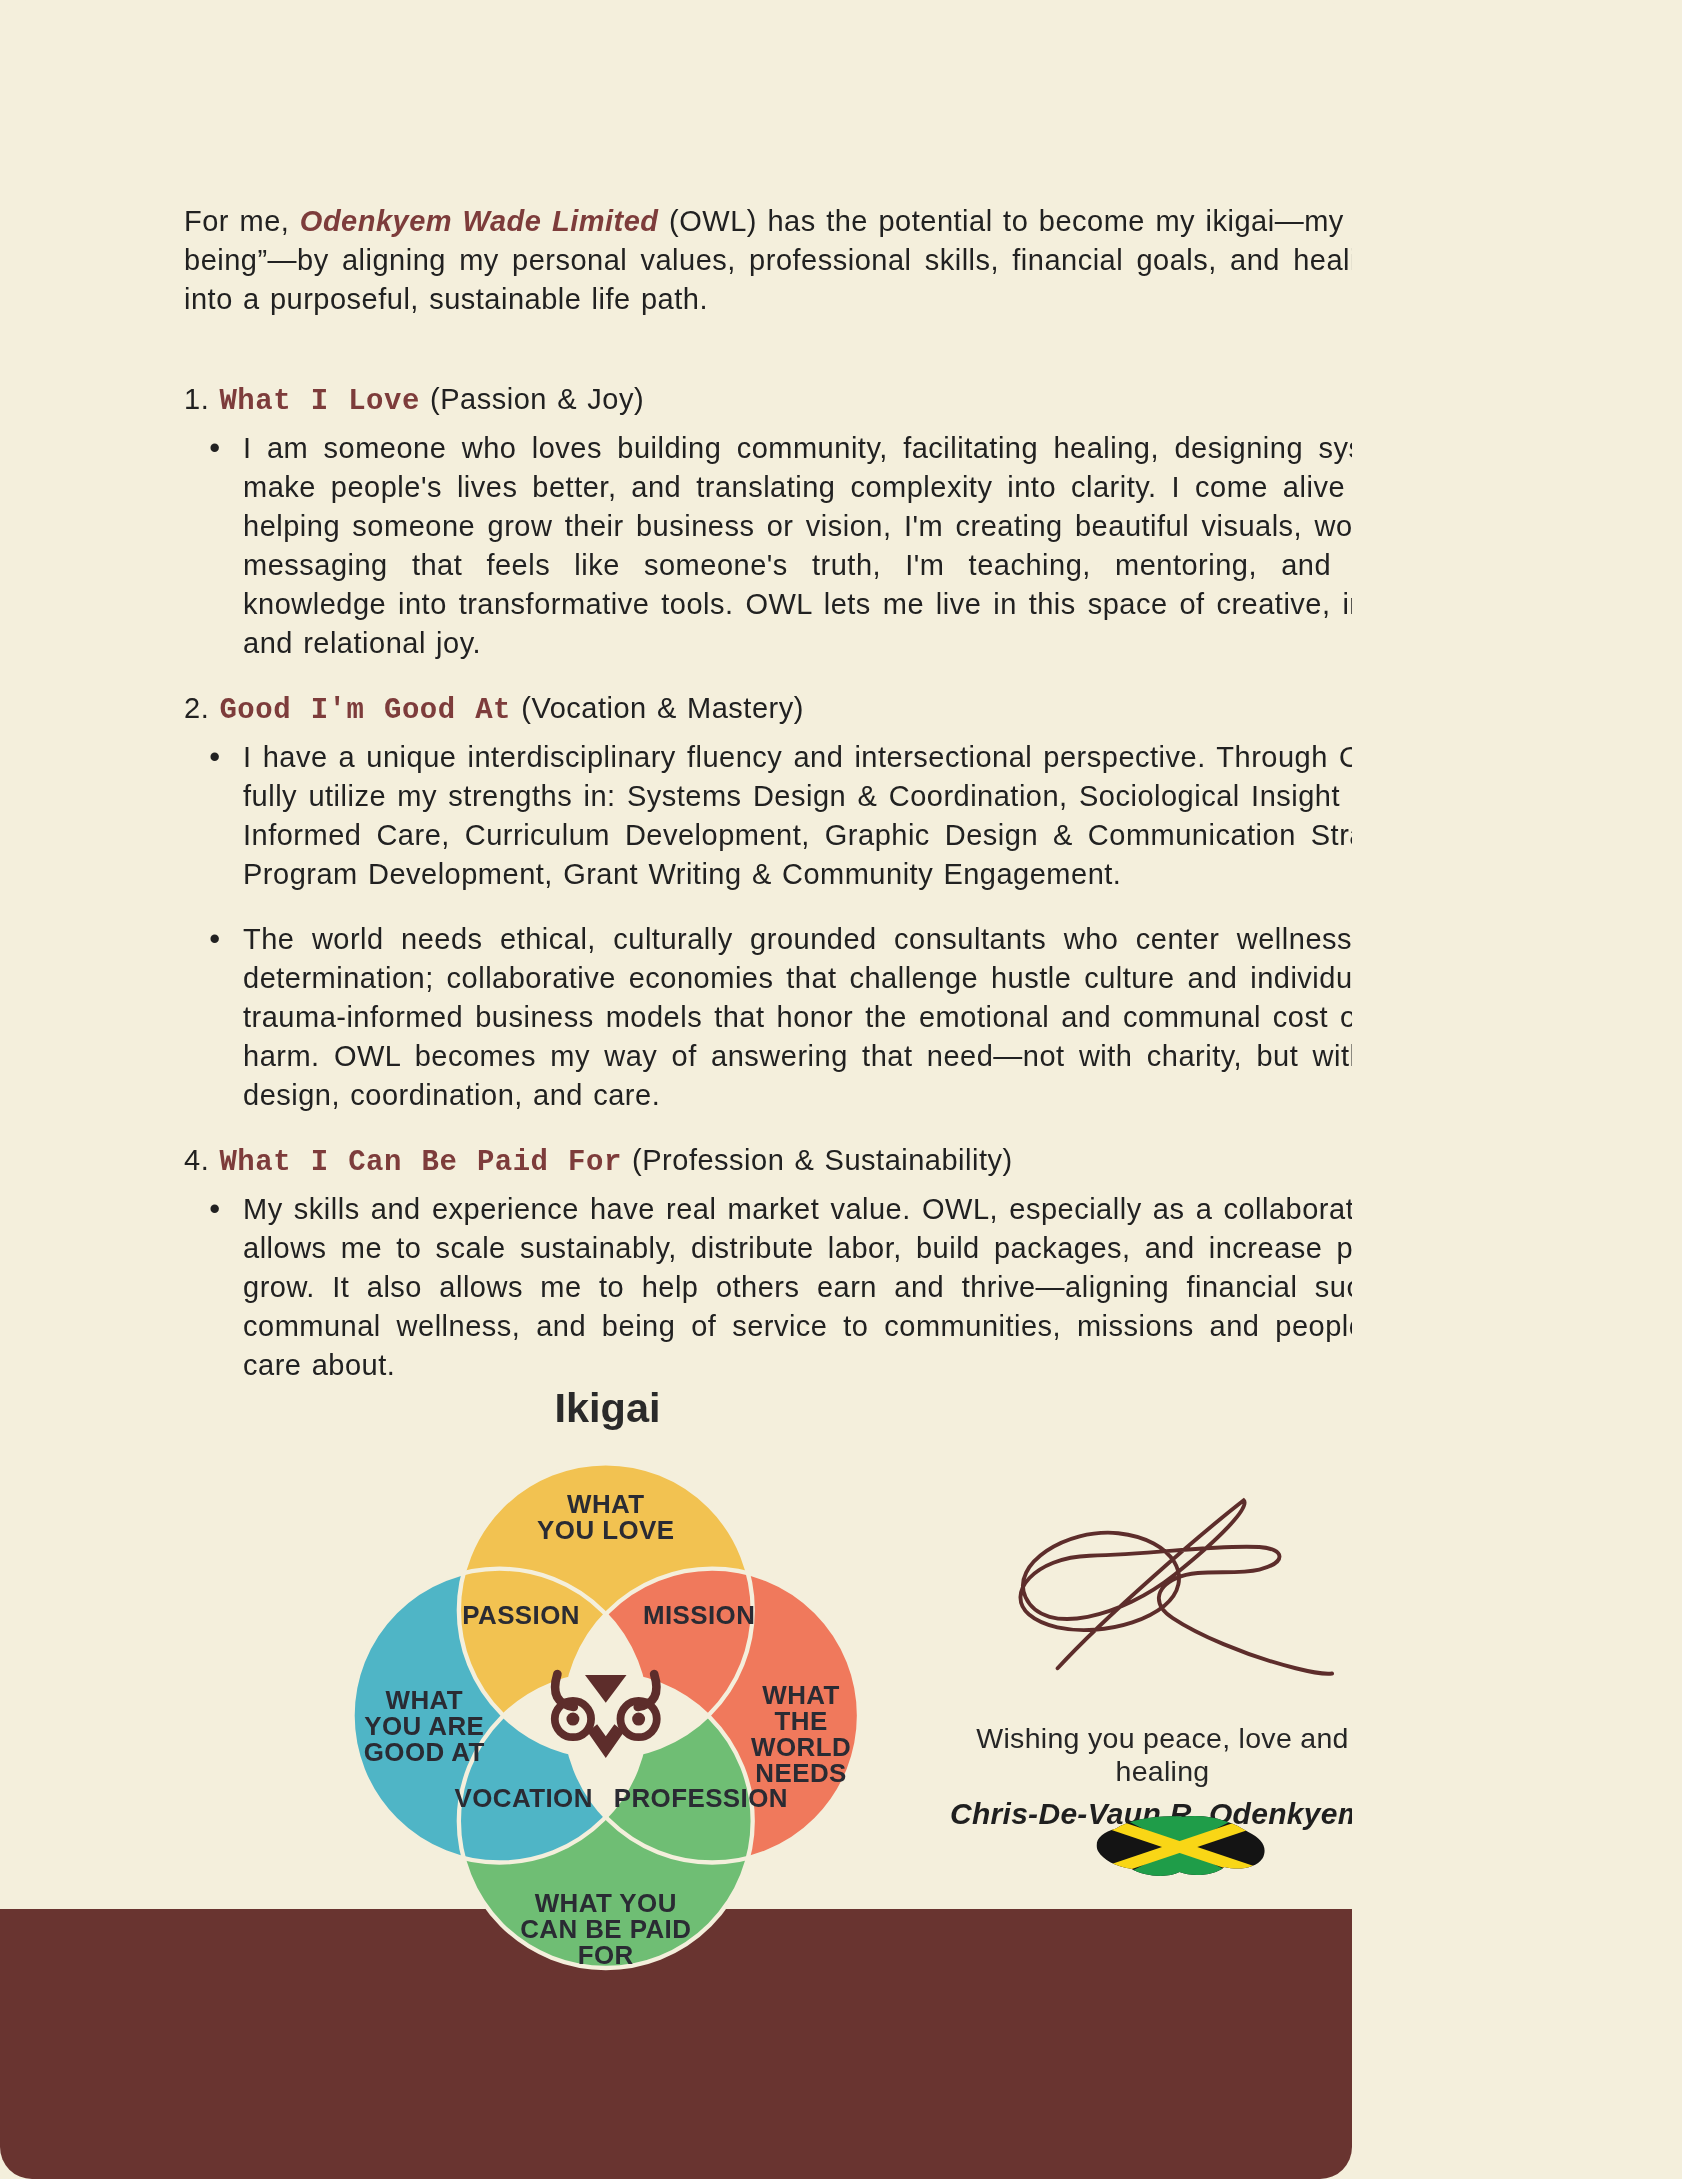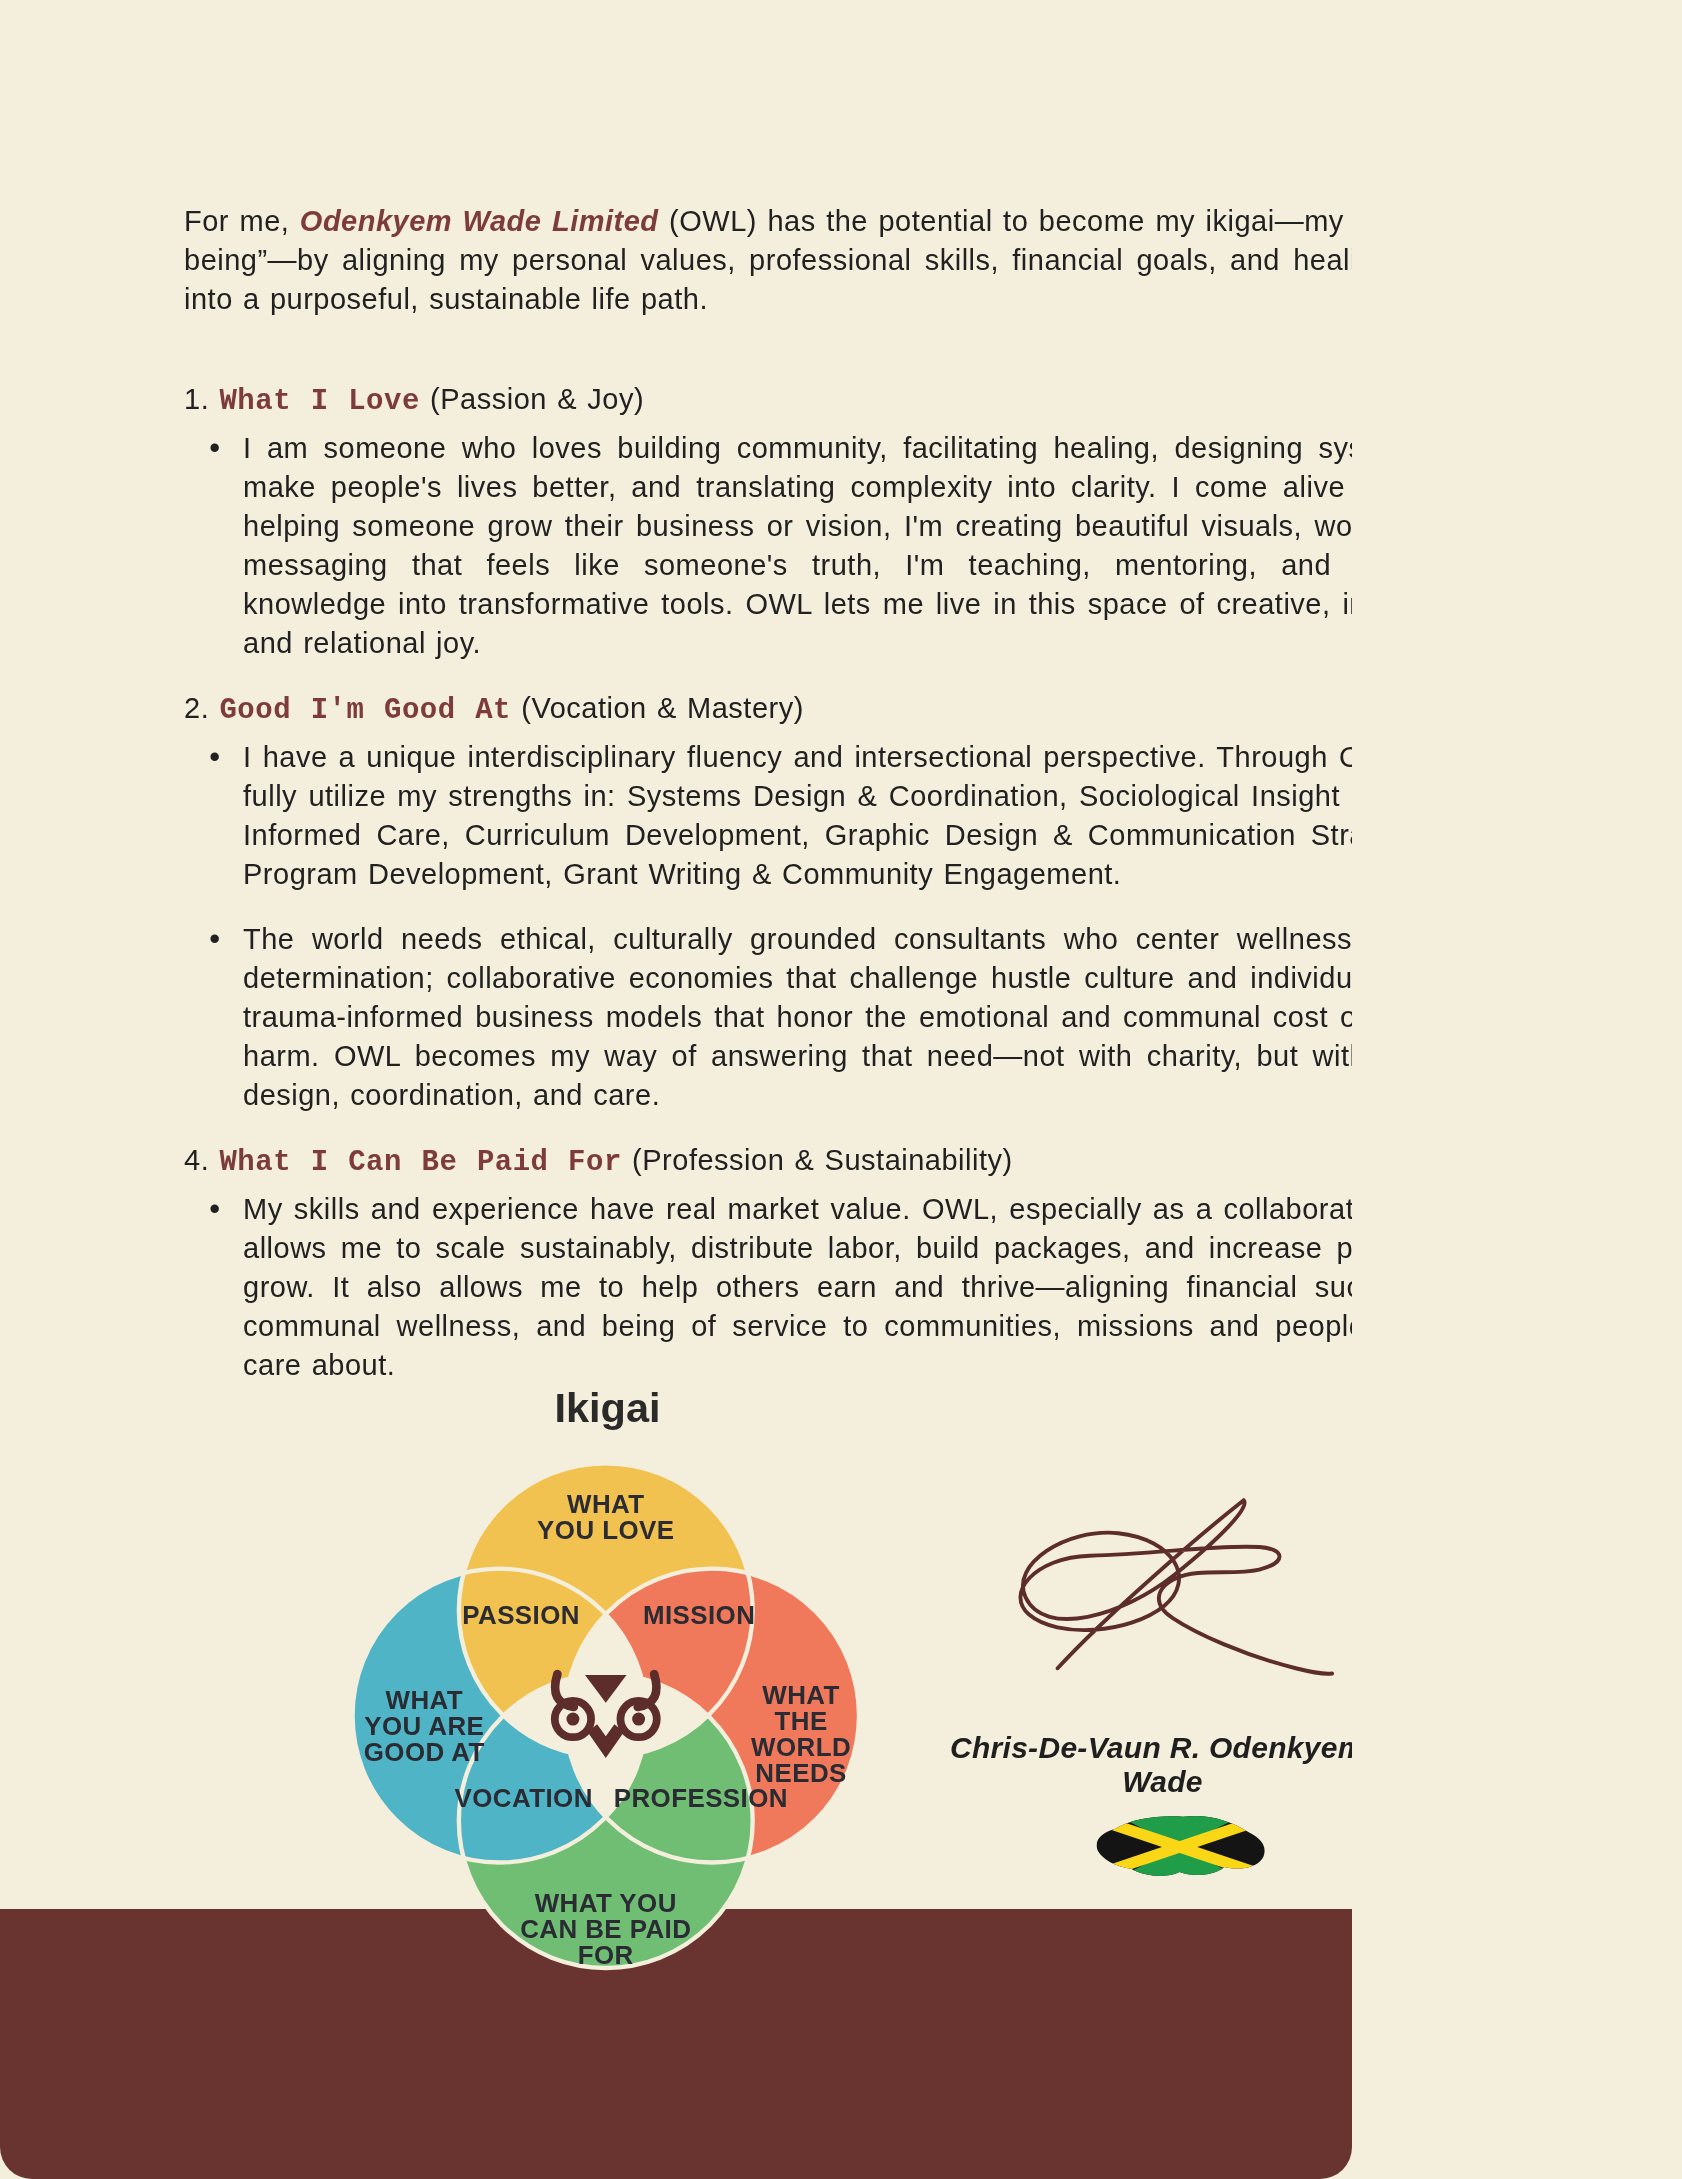--- a/index.html
+++ b/index.html
@@ -139,20 +139,21 @@
     <path d="M 85,200 C 140,140 250,45 300,6 C 308,14 270,52 220,92
              C 160,140 70,165 48,118 C 30,80 95,38 155,44
              C 220,51 245,98 208,128 C 168,160 85,166 52,138
              C 24,114 58,72 122,70 C 200,68 268,57 318,60
              C 348,62 350,78 318,86 C 288,93 248,84 222,96
              C 196,108 196,128 218,142 C 245,160 300,185 360,200
              C 380,205 395,207 402,206" fill="none" stroke="#5D2D2B" stroke-width="4.5" stroke-linecap="round"></path>
   </svg>
 
   <div class="closing">
+    <div class="wish">Wishing you peace, love and healing</div>
     <div class="name">Chris-De-Vaun R. Odenkyem-Wade</div>
   </div>
 
   <svg class="flag" viewBox="0 0 216 86">
     <defs>
       <clipPath id="islandClip">
         <path d="M 14,48 C 8,36 18,26 34,22 C 52,10 86,6 112,8
                  C 142,4 170,14 188,26 C 204,34 210,44 204,56
                  C 196,68 176,70 160,66 C 148,76 124,78 108,72
                  C 92,80 66,76 52,68 C 34,66 20,58 14,48 Z"></path>

